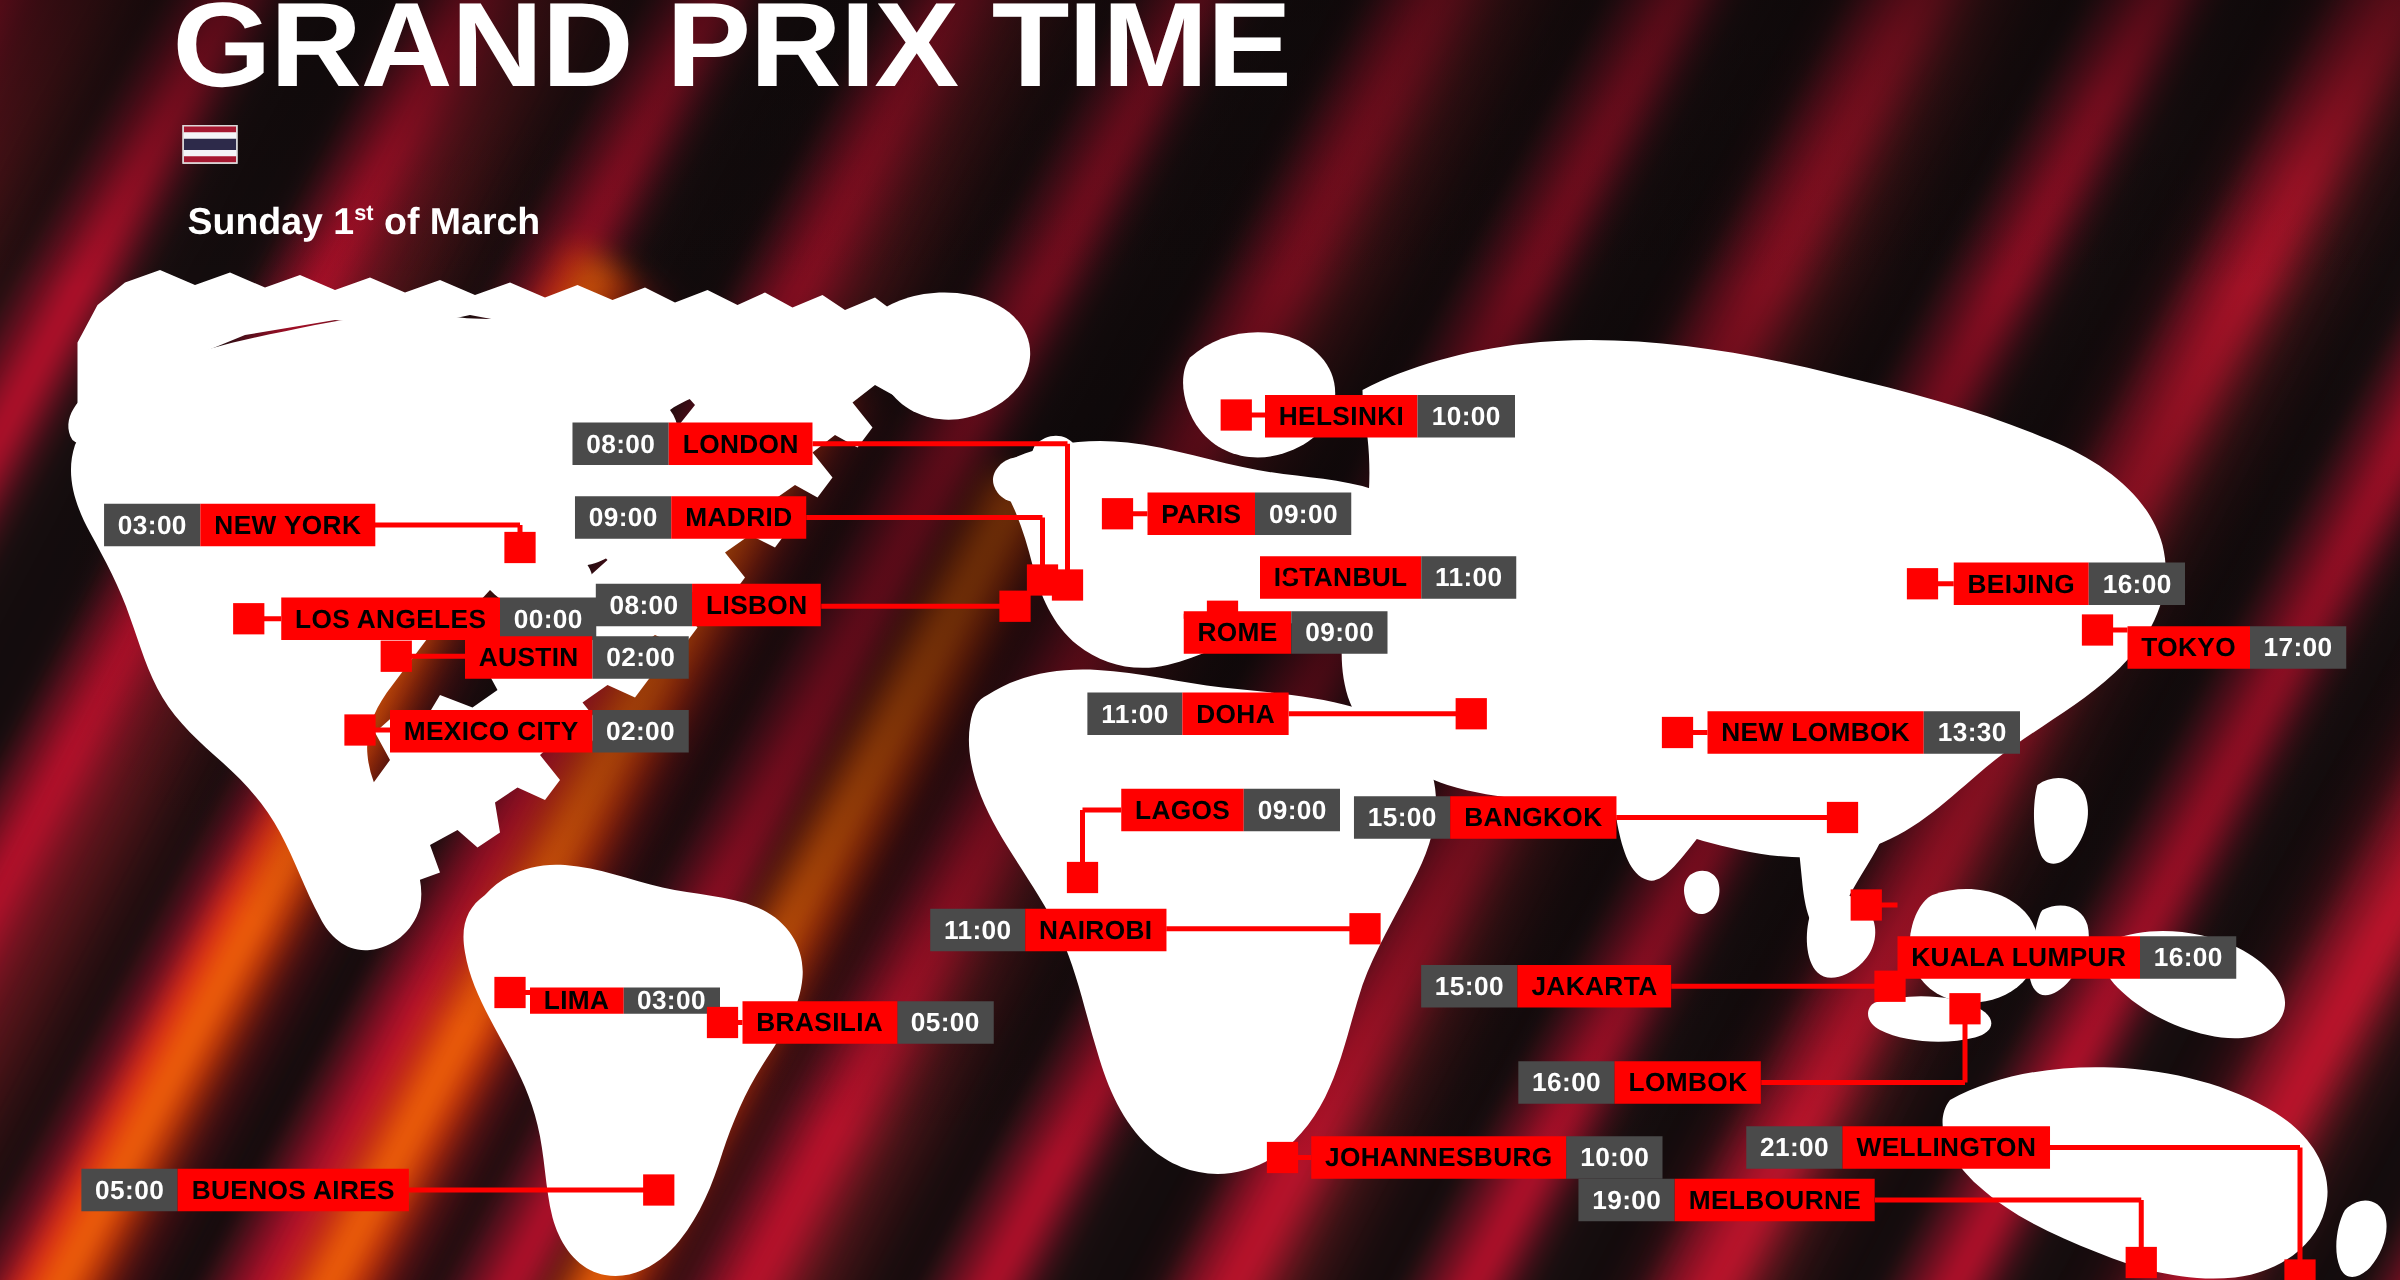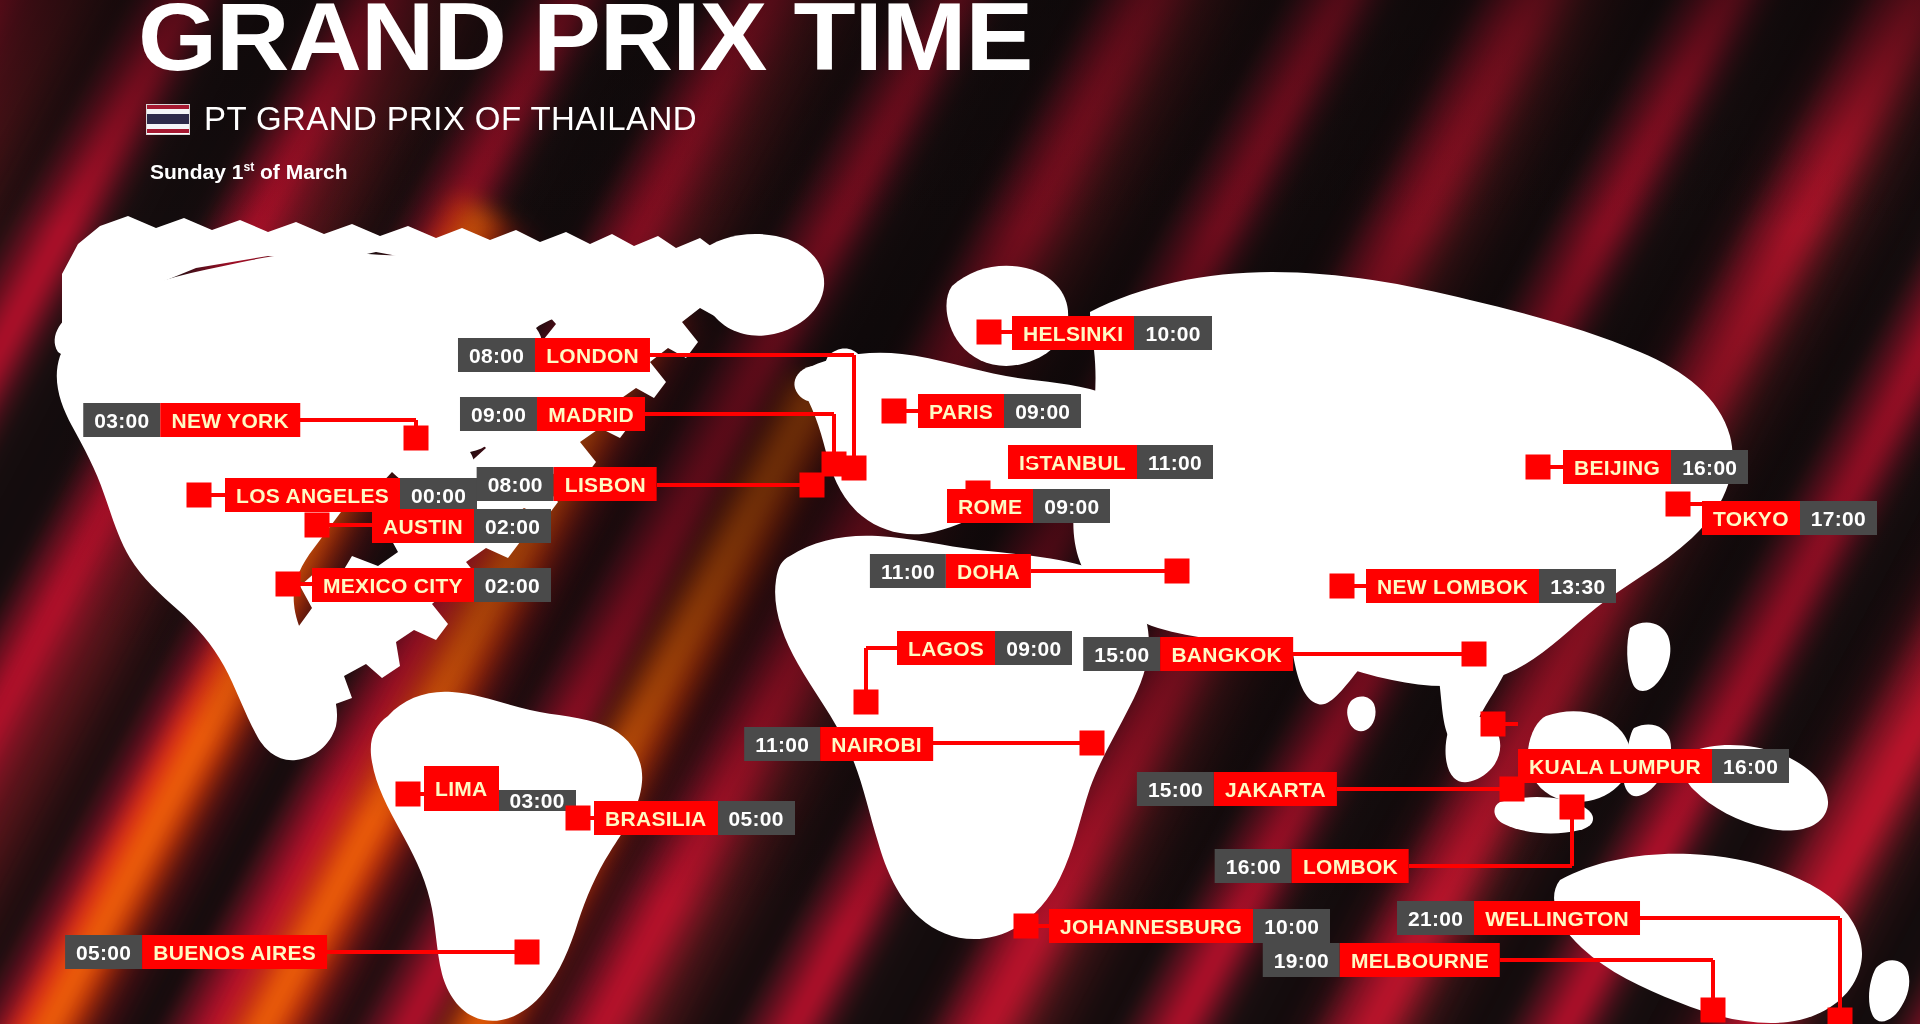--- a/index.html
+++ b/index.html
@@ -79,21 +79,21 @@
   .flag .r2 { top:16.6%;height:16.6%; background:#F4F5F8; }
   .flag .r3 { top:33.2%;height:33.6%; background:#2D2A4A; }
   .flag .r4 { top:66.8%;height:16.6%; background:#F4F5F8; }
   .flag .r5 { top:83.4%;height:16.6%; background:#A51931; }
   #subtitle {
     font-size:33px; font-weight:400; color:#ffffff; letter-spacing:.4px;
     white-space:nowrap;
   }
   #date {
     position:absolute; left:150px; top:160px;
-    font-size:21px; font-weight:700; color:#ffffff; white-space:nowrap;
+    font-size:30px; font-weight:700; color:#ffffff; white-space:nowrap;
   }
   #date sup { font-size:.58em; vertical-align:super; }
 
   
   #map { position:absolute; left:0; top:0; width:1920px; height:1024px; z-index:10; }
   #map svg { width:100%; height:100%; display:block; }
 
   
   #labels { position:absolute; inset:0; z-index:20; }
   .pin {
@@ -102,21 +102,21 @@
   }
   .lead { position:absolute; background:#FF0000; }
   .lead.h { height:4px; transform:translateY(-50%); }
   .lead.v { width:4px; }
   .lbl {
     position:absolute; display:flex; align-items:stretch; height:34px;
     white-space:nowrap; font-size:21px; font-weight:700; letter-spacing:.3px;
     transform:translateY(-50%);
   }
   .lbl .city {
-    background:#FF0000; color:#fef9c3; padding:12px 11px;
+    background:#FF0000; color:#000000; padding:0 11px;
     display:flex; align-items:center; line-height:1;
   }
   .lbl .time {
     background:#4a4a4a; color:#ffffff; padding:0 11px;
     display:flex; align-items:center; line-height:1;
   }
   .lbl.rtl { flex-direction:row-reverse; }
   .lbl.right-anchor { transform:translate(-100%,-50%); }
 </style>
 </head>
@@ -240,21 +240,20 @@
 <div id="header">
   <div id="title">GRAND PRIX TIME</div>
   <div id="subtitle-row">
     <span class="flag">
       <i class="r1"></i>
         <i class="r2"></i>
         <i class="r3"></i>
         <i class="r4"></i>
         <i class="r5"></i>
     </span>
-    <span id="subtitle">PT GRAND PRIX OF THAILAND</span>
   </div>
   <div id="date">
     <span>Sunday 1</span><sup>st</sup><span> of March</span>
   </div>
 </div>
 
 <div id="labels">
     <div class="pin" style="left: 416px; top: 438px;"></div>
     <div class="lbl rtl right-anchor" style="left: 300px; top: 420px;">
       <span class="city">NEW YORK</span>

